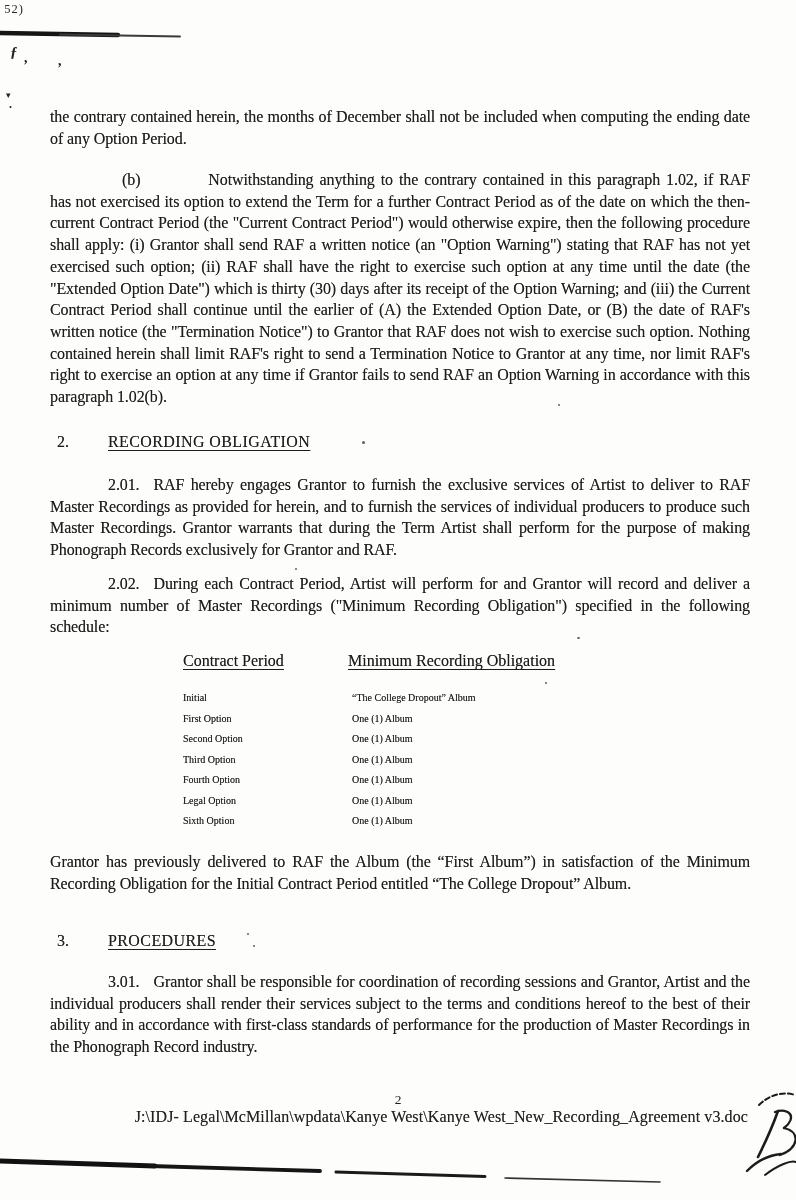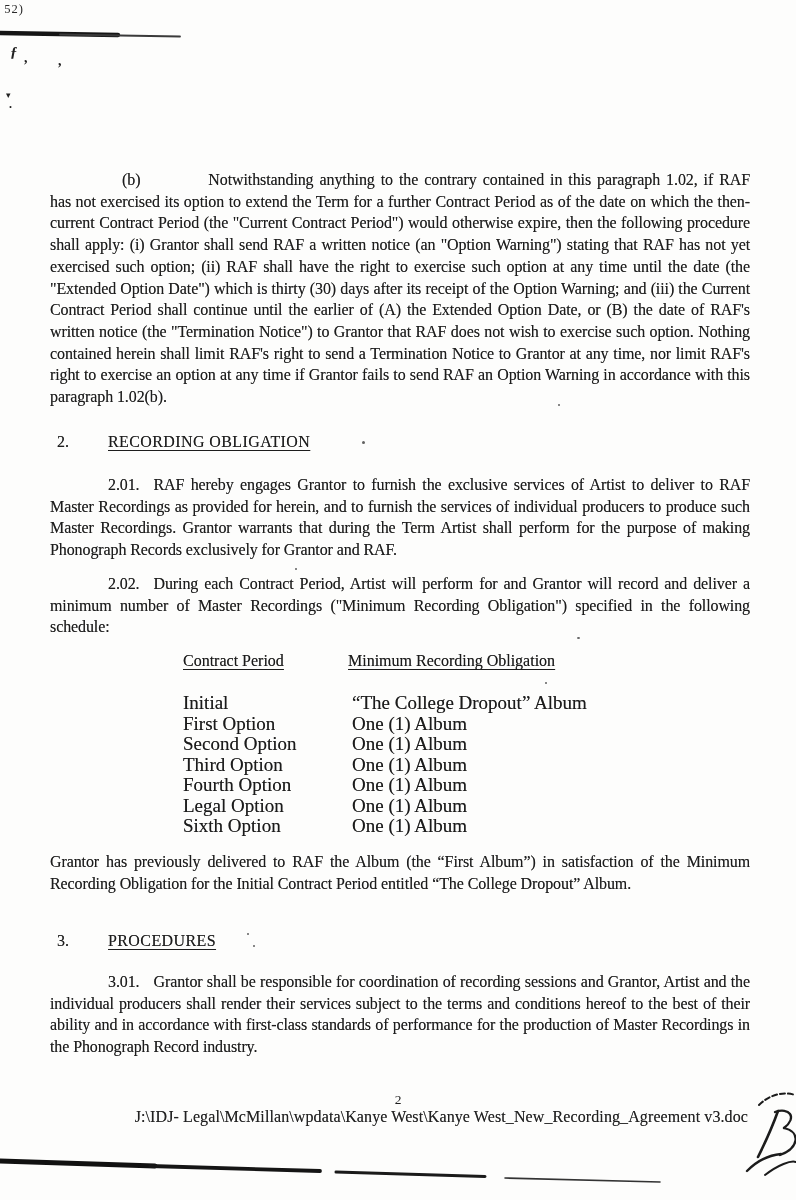--- a/index.html
+++ b/index.html
@@ -46,21 +46,21 @@
   .sec-title{
     text-decoration:underline;
     text-underline-offset:3px;
     letter-spacing:0.4px;
   }
   .schedule{position:absolute;left:183px;top:652px;width:450px;}
   .sched-header{position:relative;height:40px;font-size:16px;
     text-shadow:0 0 0.45px rgba(20,20,20,0.55);}
   .sched-header .c1{position:absolute;left:0;top:0;text-decoration:underline;text-underline-offset:3px;}
   .sched-header .c2{position:absolute;left:165px;top:0;text-decoration:underline;text-underline-offset:3px;}
-  .sched-row{position:relative;height:20.5px;font-size:19px;
+  .sched-row{position:relative;height:20.5px;font-size:10px;
     text-shadow:0 0 0.45px rgba(20,20,20,0.55);}
   .sched-row .c1{position:absolute;left:0;top:0;}
   .sched-row .c2{position:absolute;left:169px;top:0;}
   .page-number{
     position:absolute;left:0;top:1092px;width:796px;
     text-align:center;font-size:13.5px;color:#1d1d1d;
   }
   .footer-path{
     position:absolute;left:0;top:1108px;width:748px;
     text-align:right;font-size:16px;letter-spacing:0.1px;color:#222;
@@ -80,20 +80,21 @@
     <path d="M0,6 L118,8" stroke="#151515" stroke-width="4.4" fill="none" stroke-linecap="round"></path>
     <path d="M60,7.5 L180,9.5" stroke="#3a3a3a" stroke-width="1.8" fill="none" stroke-linecap="round"></path>
   </svg>
 
   <span class="noise n1">ƒ</span>
   <span class="noise n2">,</span>
   <span class="noise n3">,</span>
   <span class="noise n4">▾</span>
   <span class="noise n5">.</span>
 
+  <p class="body-text" style="top:106px;">the contrary contained herein, the months of December shall not be included when computing the ending date of any Option Period.</p>
 
   <p class="body-text indent-b" style="top:169px;"><span class="plabel-b">(b)</span><span>Notwithstanding anything to the contrary contained in this paragraph 1.02, if RAF has not exercised its option to extend the Term for a further Contract Period as of the date on which the then-current Contract Period (the "Current Contract Period") would otherwise expire, then the following procedure shall apply: (i) Grantor shall send RAF a written notice (an "Option Warning") stating that RAF has not yet exercised such option; (ii) RAF shall have the right to exercise such option at any time until the date (the "Extended Option Date") which is thirty (30) days after its receipt of the Option Warning; and (iii) the Current Contract Period shall continue until the earlier of (A) the Extended Option Date, or (B) the date of RAF's written notice (the "Termination Notice") to Grantor that RAF does not wish to exercise such option. Nothing contained herein shall limit RAF's right to send a Termination Notice to Grantor at any time, nor limit RAF's right to exercise an option at any time if Grantor fails to send RAF an Option Warning in accordance with this paragraph 1.02(b).</span></p>
 
   <div class="section-heading" style="top:433px;">
     <span class="sec-num">2.</span><span class="sec-title">RECORDING OBLIGATION</span>
   </div>
 
   <p class="body-text indent-num" style="top:474px;"><span class="plabel-num">2.01.</span><span>RAF hereby engages Grantor to furnish the exclusive services of Artist to deliver to RAF Master Recordings as provided for herein, and to furnish the services of individual producers to produce such Master Recordings.  Grantor warrants that during the Term Artist shall perform for the purpose of making Phonograph Records exclusively for Grantor and RAF.</span></p>
 
   <p class="body-text indent-num" style="top:573px;"><span class="plabel-num">2.02.</span><span>During each Contract Period, Artist will perform for and Grantor will record and deliver a minimum number of Master Recordings ("Minimum Recording Obligation") specified in the following schedule:</span></p>

